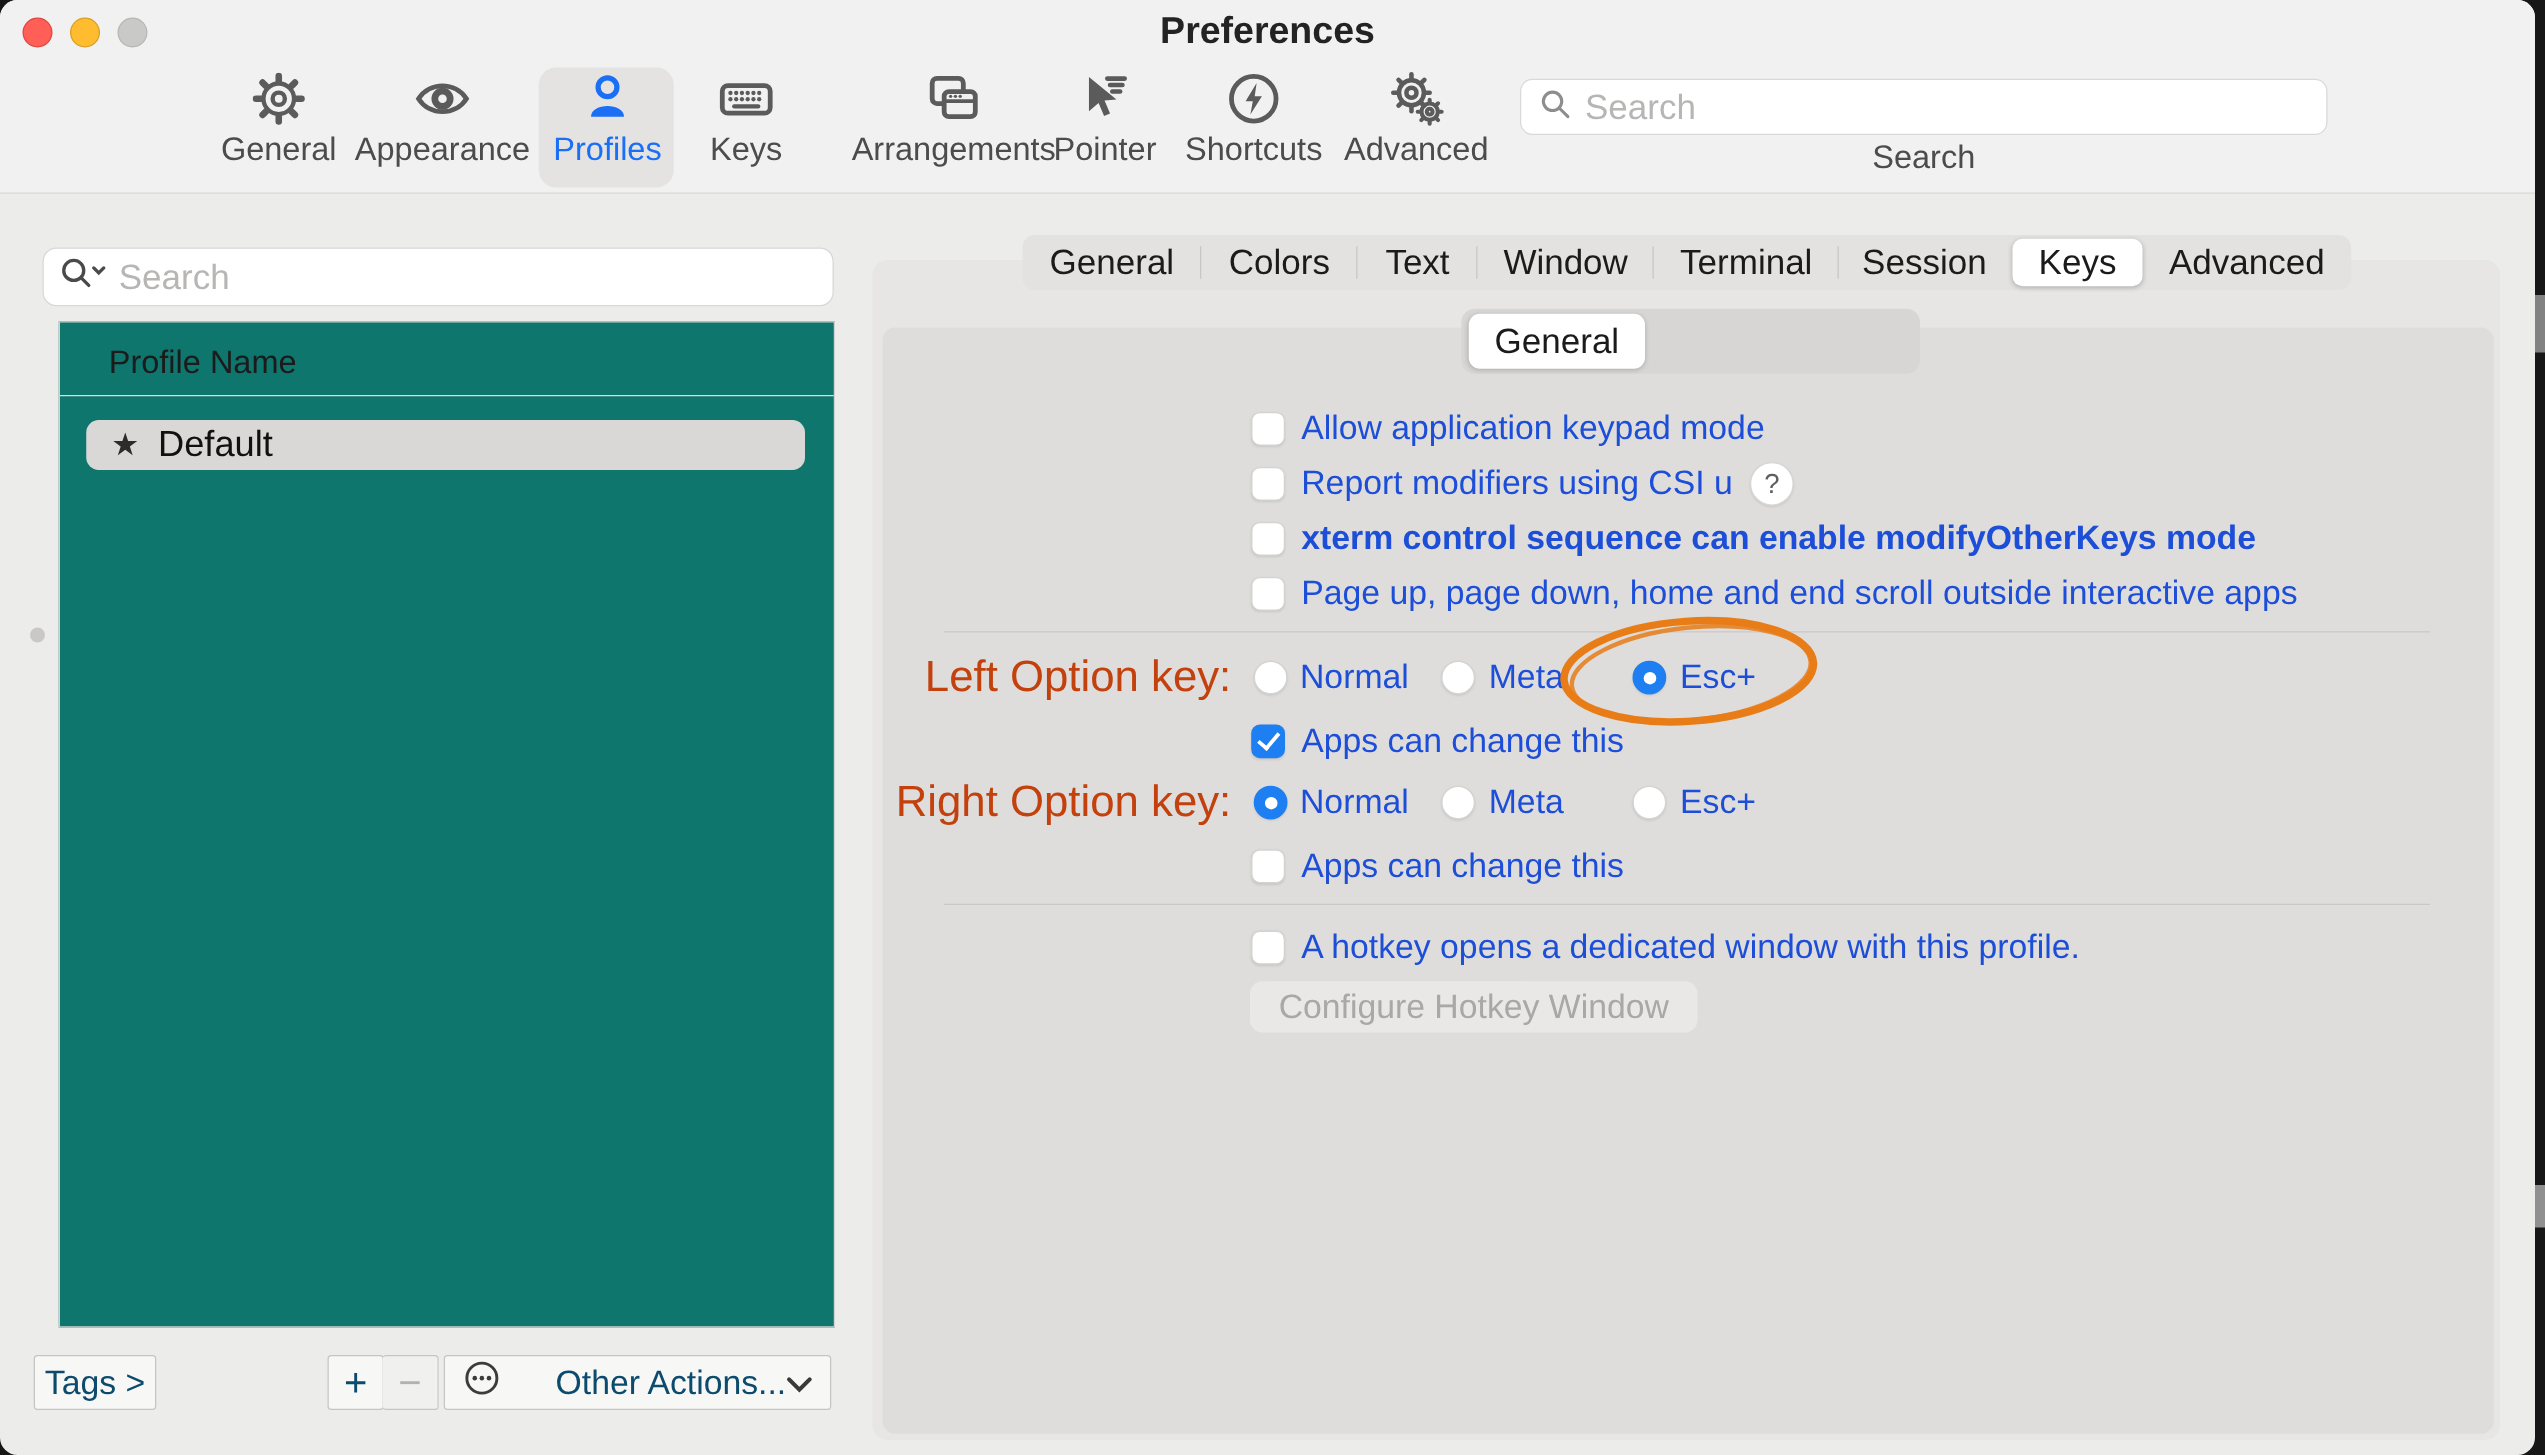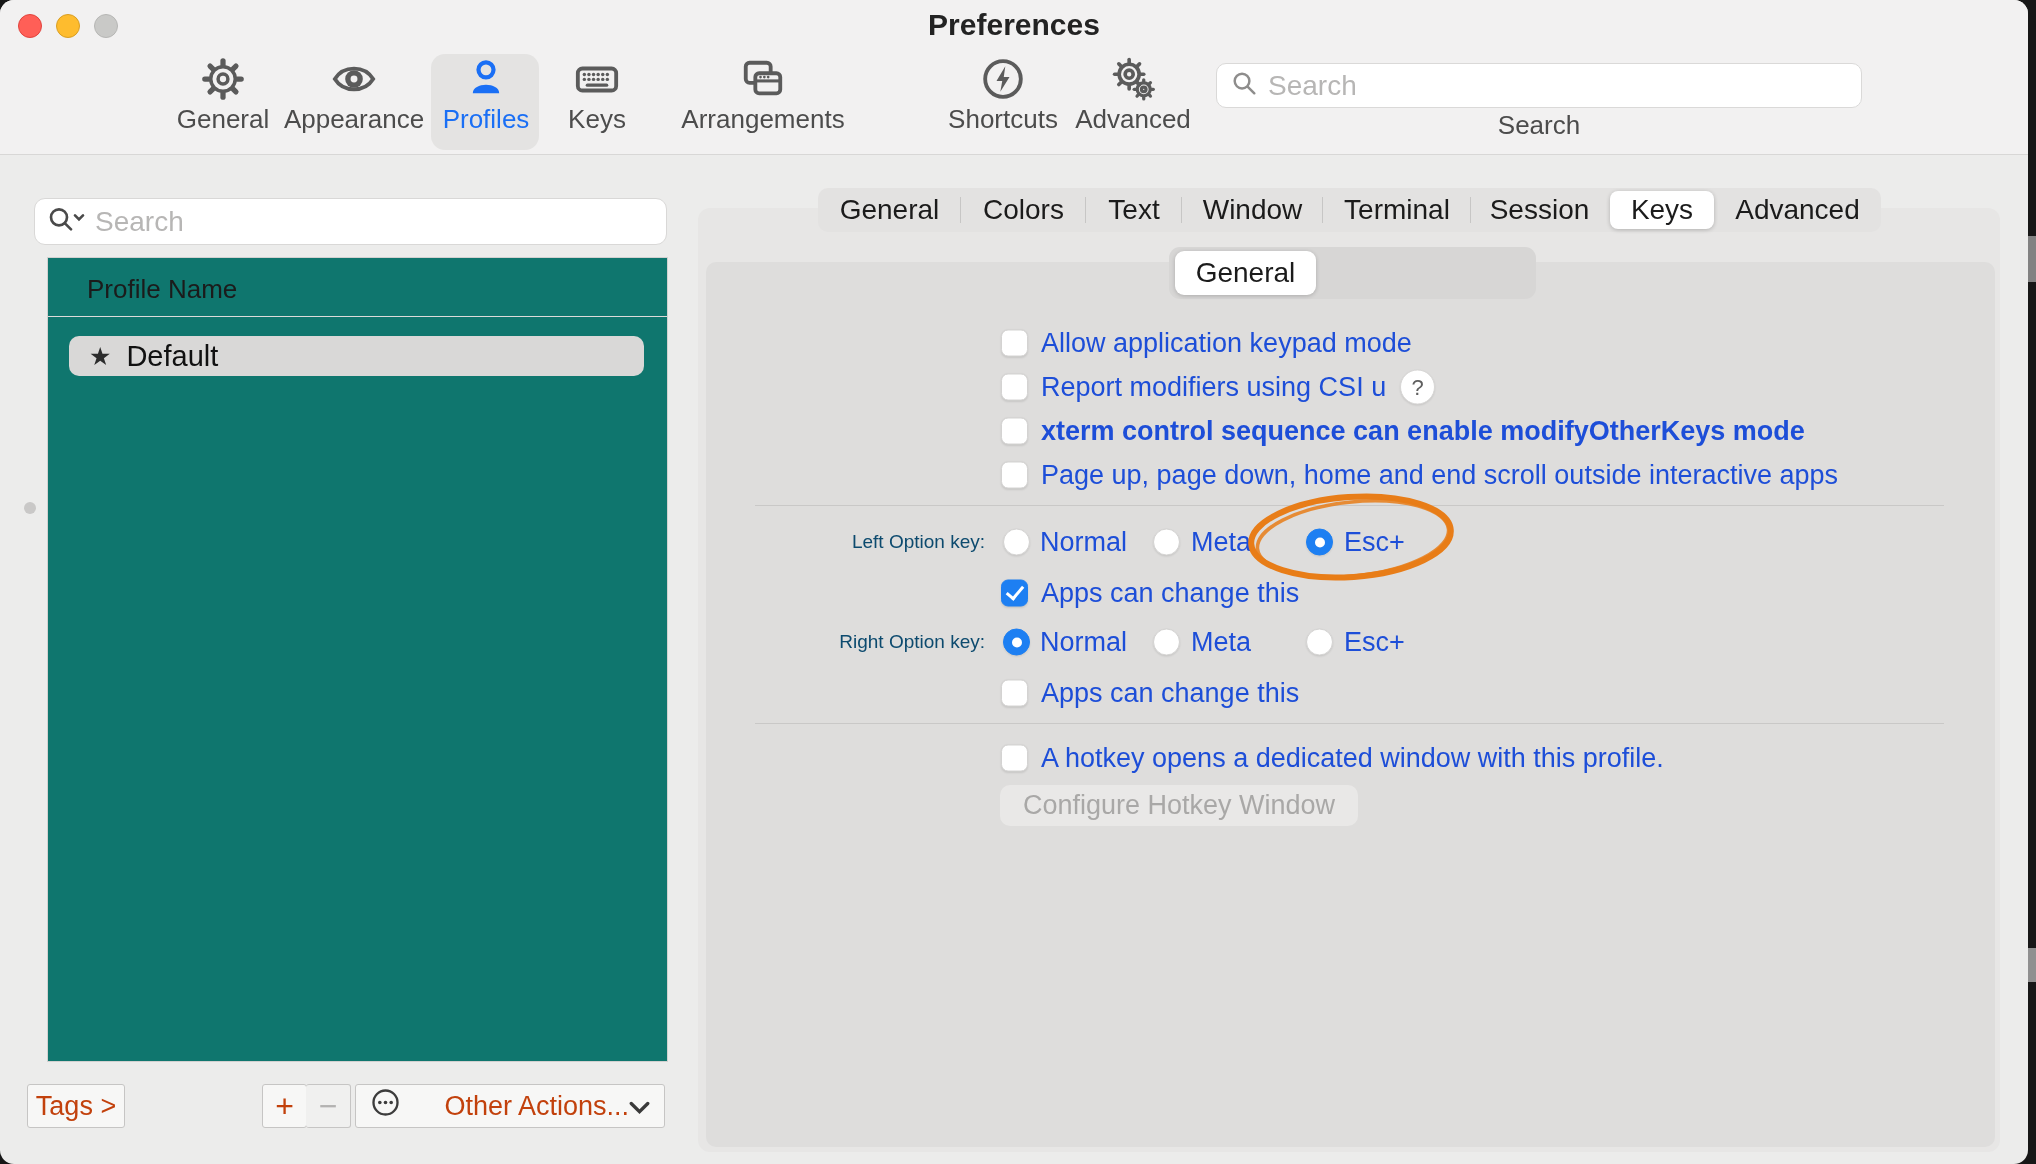--- a/index.html
+++ b/index.html
@@ -48,21 +48,21 @@
   .list-header { position:absolute; left:39px; top:16px; font-size:26px; color:#1b1b1b; }
   .list-divider { position:absolute; left:0; top:58px; width:100%; height:1px; background:#dcdbda; }
   .profile-row { position:absolute; left:21px; top:78px; width:575px; height:40px;
                  background:#d9d8d7; border-radius:10px; display:flex; align-items:center; }
   .profile-row .star { margin-left:20px; font-size:25px; color:#2c2c2c; line-height:1; }
   .profile-row .pname { margin-left:15px; font-size:29px; color:#111; }
   .edge-dot { position:absolute; left:24px; top:502px; width:12px; height:12px; border-radius:50%;
               background:#c9c8c7; }
   .btn { position:absolute; height:44px; background:#f7f7f6; border:1px solid #c6c5c4;
          border-radius:3px; display:flex; align-items:center; justify-content:center;
-         font-size:27px; color:#c2410c; }
+         font-size:27px; color:#0c4a6e; }
   .btn-tags { left:27px; top:1084px; width:98px; }
   .btn-plus { left:262px; top:1084px; width:45px; font-size:32px; font-weight:300; }
   .btn-minus{ left:306px; top:1084px; width:45px; font-size:32px; font-weight:300;
               background:#f0f0ef; border-left:none; color:#b3b2b1; }
   .btn-other{ left:355px; top:1084px; width:310px; justify-content:flex-start; padding:0 14px; }
   .btn-other .olabel { margin-left:10px; flex:1; text-align:right; }
 
   
   .panel-outer { position:absolute; left:698px; top:208px; width:1302px; height:944px;
                  background:#e7e6e5; border-radius:12px; }
@@ -92,21 +92,21 @@
   .checkbox.checked::after { content:""; width:7px; height:14px; border-right:3px solid #fff;
               border-bottom:3px solid #fff; transform:rotate(40deg); margin-bottom:4px; }
   .radio { position:absolute; width:27px; height:27px; background:#fff; border-radius:50%;
            border:1px solid #d4d3d2; box-shadow:0 1px 2px rgba(0,0,0,.10);
            transform:translateY(-50%); display:flex; align-items:center; justify-content:center; }
   .radio.selected { background:#1d7ff2; border-color:#1d7ff2; }
   .radio.selected::after { content:""; width:10px; height:10px; border-radius:50%; background:#fff; }
   .ctl-label { position:absolute; transform:translateY(-50%); font-size:27px; color:#1d4ed8;
                white-space:nowrap; }
   .opt-title { position:absolute; left:700px; width:285px; transform:translateY(-50%);
-               text-align:right; font-size:19px; color:#0c4a6e; white-space:nowrap; }
+               text-align:right; font-size:35px; color:#c2410c; white-space:nowrap; }
   .hline { position:absolute; left:755px; width:1189px; height:1px; background:#c9c8c7; z-index:4; }
   .help-btn { position:absolute; left:1400px; width:35px; height:35px; border-radius:50%;
               background:#fff; border:1px solid #d8d7d6; box-shadow:0 1px 2px rgba(0,0,0,.10);
               transform:translateY(-50%); display:flex; align-items:center; justify-content:center;
               font-size:22px; color:#5f5f5f; z-index:4; }
   .cfg-btn { position:absolute; left:1000px; top:785px; width:358px; height:41px;
              background:#e9e8e7; border-radius:10px; display:flex; align-items:center;
              justify-content:center; font-size:27px; color:#a9a8a7; z-index:4; }
   .annot { position:absolute; left:1238px; top:486px; z-index:6; pointer-events:none; }
 </style>
@@ -200,20 +200,33 @@
             <rect x="8" y="9" width="13" height="10.5" rx="2" fill="#f2f1f1" stroke="#5b5b5b" stroke-width="2"></rect>
             <line x1="8.6" y1="13" x2="20.4" y2="13" stroke="#5b5b5b" stroke-width="1.6"></line>
             <circle cx="10.7" cy="11" r="0.7" fill="#5b5b5b"></circle>
               <circle cx="12.7" cy="11" r="0.7" fill="#5b5b5b"></circle>
               <circle cx="14.7" cy="11" r="0.7" fill="#5b5b5b"></circle>
           </svg>
         </div>
         <div class="tlabel">Arrangements</div>
       </div>
 
+      <div class="tb-item" style="left:884px;">
+        <div class="ticon">
+          <svg viewBox="0 0 24 24" width="44" height="44">
+            <path d="M5 2.5 L5 17.5 L9.2 13.8 L11.6 19.5 L14.2 18.4 L11.8 12.8 L17 12.3 Z" fill="#5b5b5b"></path>
+            <g stroke="#5b5b5b" stroke-width="2" stroke-linecap="round">
+              <line x1="13" y1="3.2" x2="20.6" y2="3.2"></line>
+                <line x1="14.2" y1="6" x2="19.6" y2="6"></line>
+              <line x1="15.2" y1="8.8" x2="18.6" y2="8.8"></line>
+            </g>
+          </svg>
+        </div>
+        <div class="tlabel">Pointer</div>
+      </div>
 
       <div class="tb-item" style="left:1003px;">
         <div class="ticon">
           <svg viewBox="0 0 24 24" width="46" height="46">
             <circle cx="12" cy="12" r="9.3" fill="none" stroke="#5b5b5b" stroke-width="2"></circle>
             <path d="M13.2 5.4 L8.6 13 L11.6 13 L10.6 18.6 L15.4 11 L12.4 11 Z" fill="#5b5b5b"></path>
           </svg>
         </div>
         <div class="tlabel">Shortcuts</div>
       </div>

